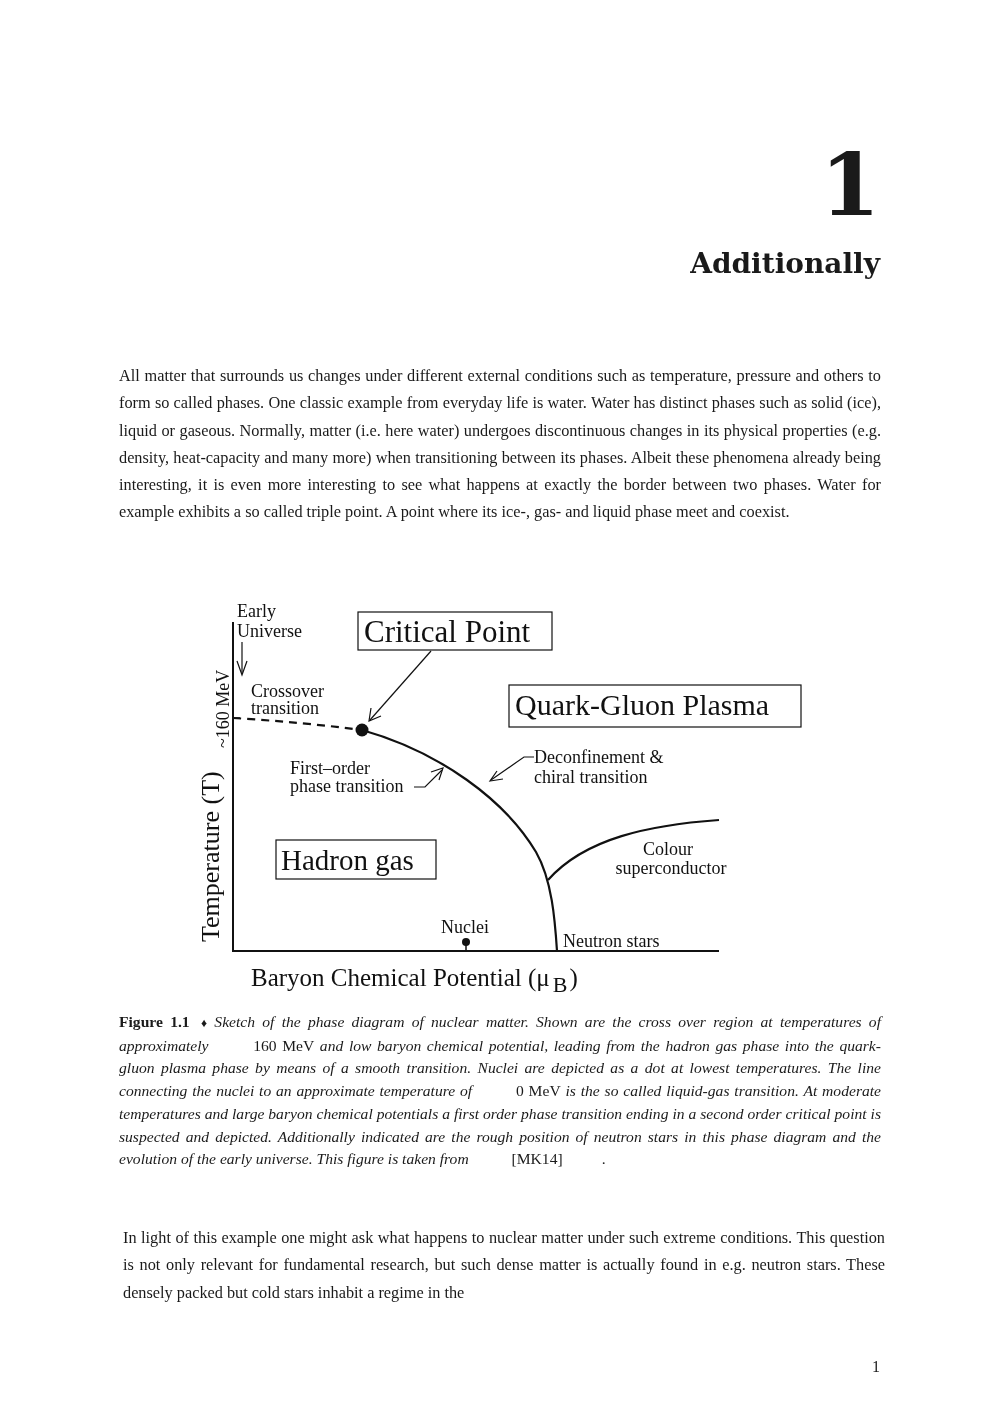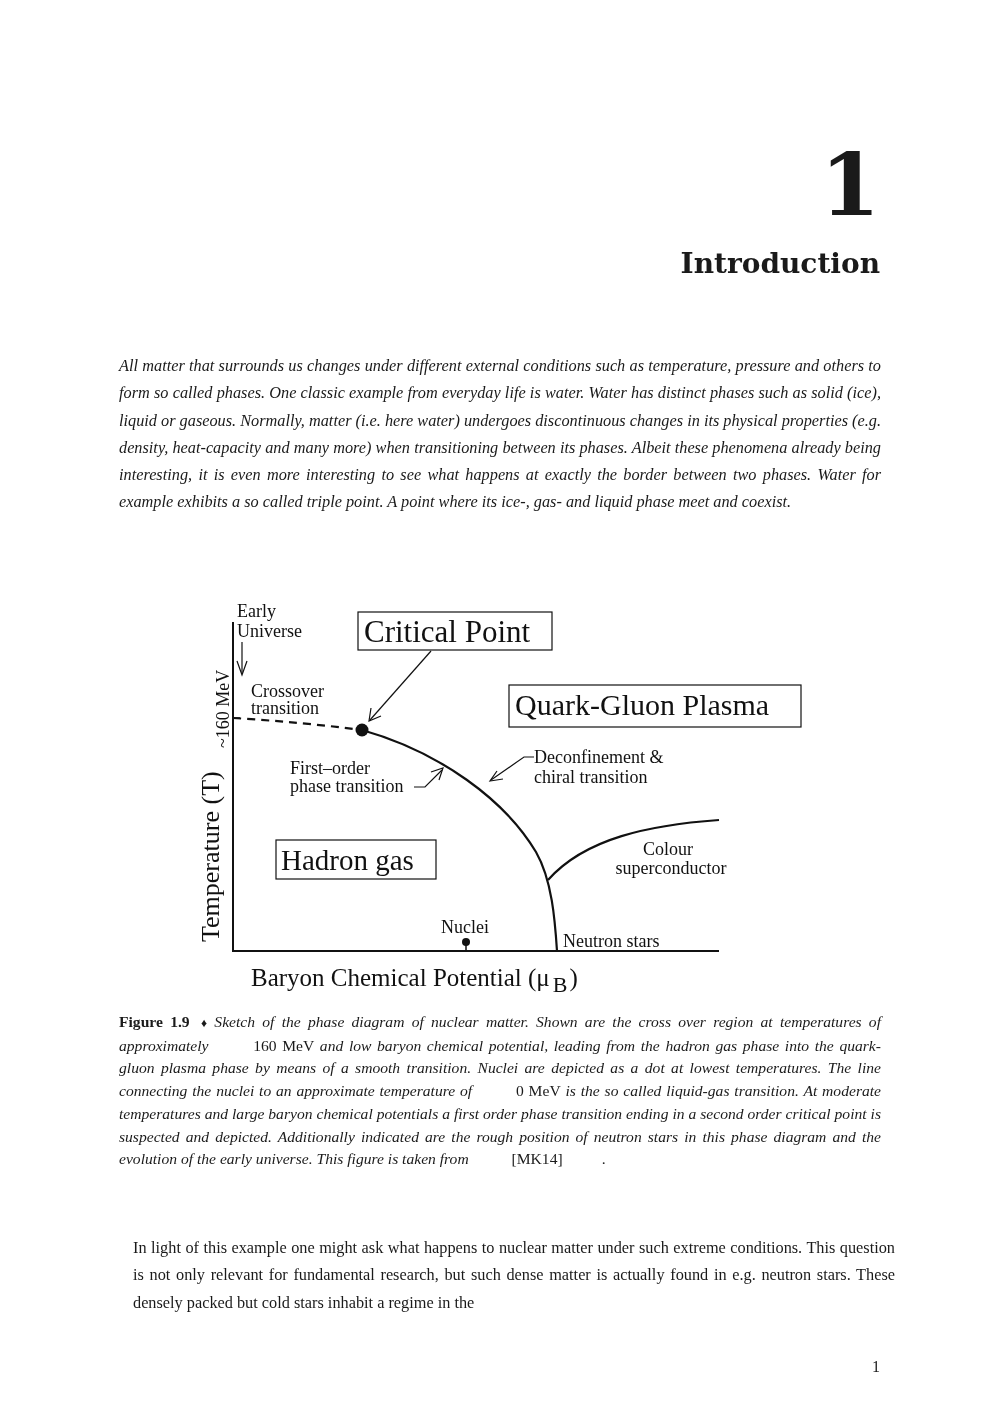--- a/index.html
+++ b/index.html
@@ -4,39 +4,39 @@
 <style>
   html, body { margin: 0; padding: 0; background: #ffffff; }
   body { width: 1000px; height: 1414px; position: relative; overflow: hidden;
          font-family: "DejaVu Serif", "Liberation Serif", serif; color: #1a1a1a; }
   .chapter-number { position: absolute; right: 120px; top: 142px; font-size: 86px; font-weight: bold;
          font-family: "DejaVu Serif", serif; line-height: 1; }
   .chapter-title { position: absolute; right: 120px; top: 250px; font-size: 28px; font-weight: bold;
          font-family: "DejaVu Serif", serif; line-height: 1; }
   .body-text { position: absolute; left: 119px; width: 762px; font-size: 16.3px; line-height: 27.3px;
          text-align: justify; font-family: "Liberation Serif", "DejaVu Serif", serif; }
-  .para1 { top: 352px; font-style: italic; }
+  .para1 { top: 362px; }
   .para2 { top: 1220px; }
   .caption { position: absolute; left: 119px; top: 1011px; width: 762px; font-size: 15.6px; line-height: 22.7px;
          text-align: justify; font-family: "Liberation Serif", "DejaVu Serif", serif; }
   .caption .fig-label { font-weight: bold; font-style: normal; }
   .caption .diamond { font-style: normal; font-size: 12px; padding: 0 4px; }
   .caption .it { font-style: italic; }
   .caption .up { font-style: normal; margin-left: 39px; }
   .figure { position: absolute; left: 0; top: 0; width: 1000px; height: 1414px; pointer-events: none; }
   .figure * { pointer-events: auto; }
   .page-number { position: absolute; right: 120px; top: 1358px; font-size: 16px;
          font-family: "Liberation Serif", serif; }
   svg text { font-family: "Liberation Serif", "DejaVu Serif", serif; fill: #111; }
 </style>
 </head>
 <body>
 
 <div class="chapter-number">1</div>
-<div class="chapter-title">Introduction</div>
+<div class="chapter-title">Additionally</div>
 
 <p class="body-text para1" style="margin:0">All matter that surrounds us changes under different external conditions such as temperature, pressure and others to form so called phases. One classic example from everyday life is water. Water has distinct phases such as solid (ice), liquid or gaseous. Normally, matter (i.e. here water) undergoes discontinuous changes in its physical properties (e.g. density, heat-capacity and many more) when transitioning between its phases. Albeit these phenomena already being interesting, it is even more interesting to see what happens at exactly the border between two phases. Water for example exhibits a so called triple point. A point where its ice-, gas- and liquid phase meet and coexist.</p>
 
 <svg class="figure" width="1000" height="1414" viewBox="0 0 1000 1414">
 
   <line x1="233" y1="622" x2="233" y2="951" stroke="#111" stroke-width="2"></line>
   <line x1="232" y1="951" x2="719" y2="951" stroke="#111" stroke-width="2"></line>
 
   <line x1="233" y1="718" x2="240" y2="718" stroke="#111" stroke-width="1.5"></line>
   <text transform="translate(229,748) rotate(-90)" font-size="18">~160 MeV</text>
@@ -87,19 +87,19 @@
   <text x="671" y="874" font-size="18" text-anchor="middle">superconductor</text>
 
   <text x="441" y="933" font-size="18">Nuclei</text>
   <line x1="466" y1="942" x2="466" y2="951" stroke="#111" stroke-width="1.5"></line>
   <circle cx="466" cy="942" r="4" fill="#111"></circle>
 
   <text x="563" y="947" font-size="18">Neutron stars</text>
 </svg>
 
 <p class="caption" style="margin:0">
-  <span class="fig-label">Figure 1.9</span>
+  <span class="fig-label">Figure 1.1</span>
   <span class="diamond">♦</span><span class="it">Sketch of the phase diagram of nuclear matter. Shown are the cross over region at temperatures of approximately </span><span class="up">160 MeV</span><span class="it"> and low baryon chemical potential, leading from the hadron gas phase into the quark-gluon plasma phase by means of a smooth transition. Nuclei are depicted as a dot at lowest temperatures. The line connecting the nuclei to an approximate temperature of </span><span class="up">0 MeV</span><span class="it"> is the so called liquid-gas transition. At moderate temperatures and large baryon chemical potentials a first order phase transition ending in a second order critical point is suspected and depicted. Additionally indicated are the rough position of neutron stars in this phase diagram and the evolution of the early universe. This figure is taken from </span><span class="up">[MK14]</span><span class="up">.</span>
 </p>
 
-<p class="body-text para2" style="margin:14px">In light of this example one might ask what happens to nuclear matter under such extreme conditions. This question is not only relevant for fundamental research, but such dense matter is actually found in e.g. neutron stars. These densely packed but cold stars inhabit a regime in the</p>
+<p class="body-text para2" style="margin:4px">In light of this example one might ask what happens to nuclear matter under such extreme conditions. This question is not only relevant for fundamental research, but such dense matter is actually found in e.g. neutron stars. These densely packed but cold stars inhabit a regime in the</p>
 
 <div class="page-number">1</div>
 
 </body></html>

